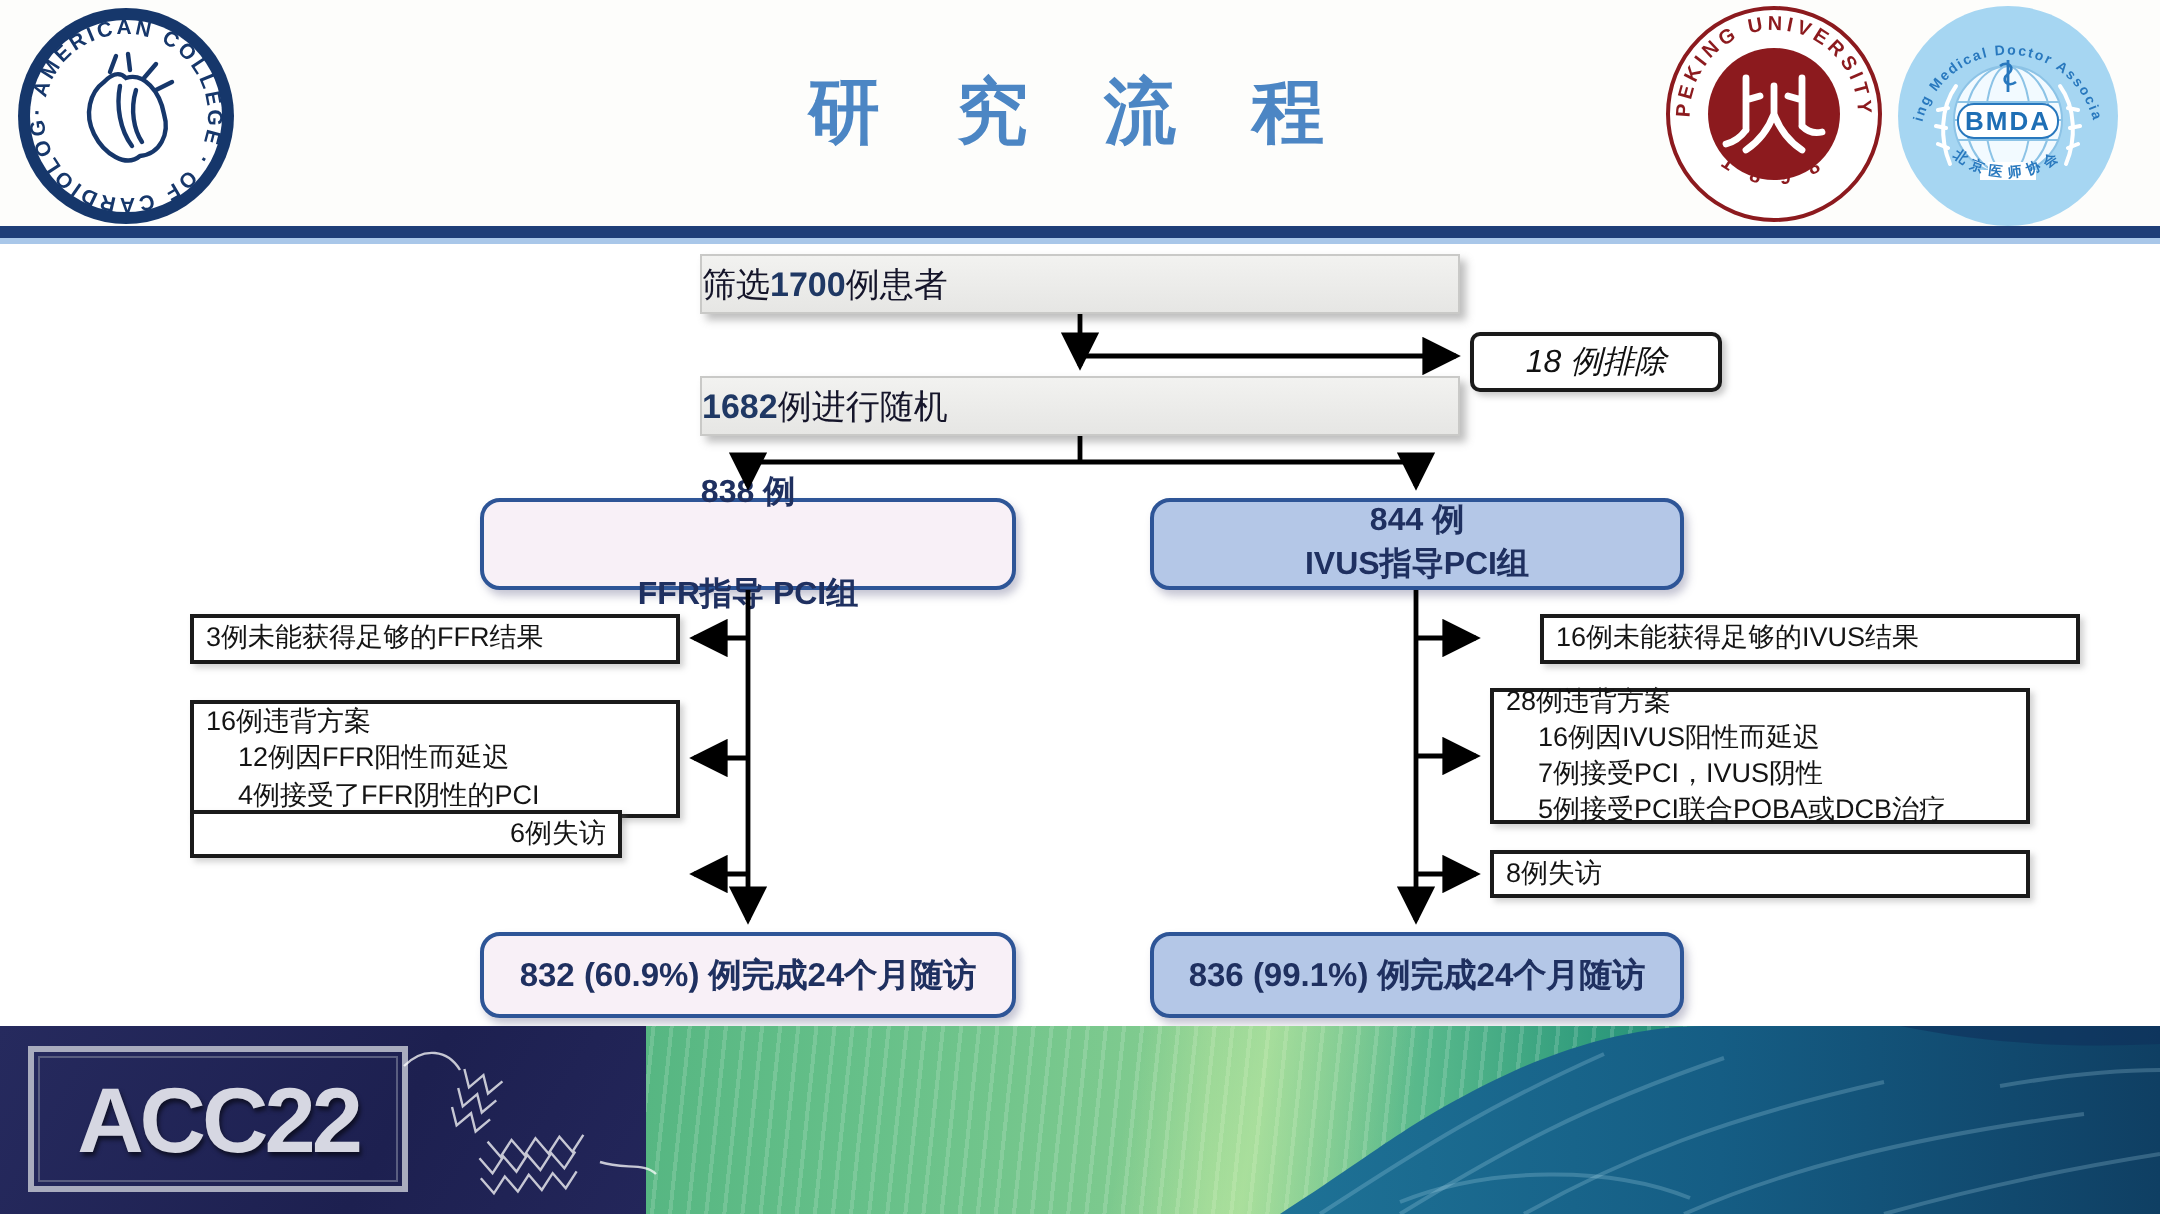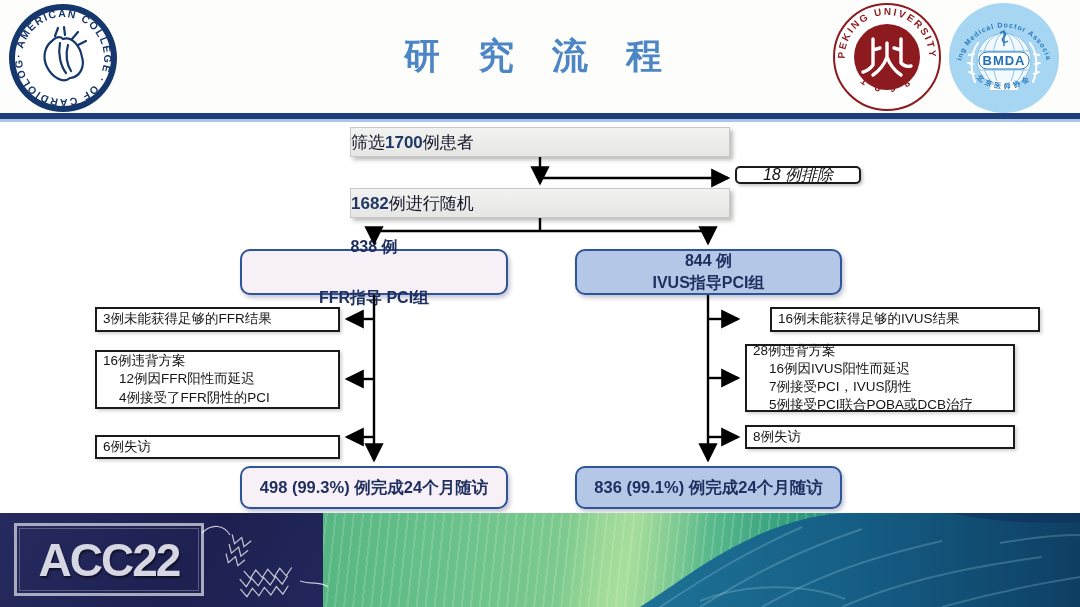--- a/index.html
+++ b/index.html
@@ -161,21 +161,21 @@
     </div>
 
     <div class="header-bar-dark"></div>
     <div class="header-bar-light"></div>
   </div>
 
   <div class="fc-box gray-box" style="left:350px; top:127px; width:380px; height:30px;">
     <div><span>筛选</span><b>1700</b><span>例患者</span></div>
   </div>
 
-  <div class="fc-box excl-box" style="left:735px; top:166px; width:126px; height:18px;">
+  <div class="fc-box excl-box" style="left:735px; top:166px; width:126px; height:30px;">
     <div>18 例排除</div>
   </div>
 
   <div class="fc-box gray-box" style="left:350px; top:188px; width:380px; height:30px;">
     <div><b>1682</b><span>例进行随机</span></div>
   </div>
 
   <div class="fc-box group-box ffr-fill" style="left:240px; top:249px; width:268px; height:46px;gap:29px;">
     <div>838 例</div>
     <div>FFR指导 PCI组</div>
@@ -187,39 +187,39 @@
   </div>
 
   <div class="fc-box white-box" style="left:95px; top:307px; width:245px; height:25px;">
     <div>3例未能获得足够的FFR结果</div>
   </div>
   <div class="fc-box white-box" style="left:95px; top:350px; width:245px; height:59px;">
     <div>16例违背方案</div>
     <div class="indent">12例因FFR阳性而延迟</div>
     <div class="indent">4例接受了FFR阴性的PCI</div>
   </div>
-  <div class="fc-box white-box" style="left:95px; top:435px; width:245px; height:24px;">
+  <div class="fc-box white-box" style="left:95px; top:405px; width:216px; height:24px;text-align:right;">
     <div>6例失访</div>
   </div>
 
   <div class="fc-box white-box" style="left:770px; top:307px; width:270px; height:25px;">
     <div>16例未能获得足够的IVUS结果</div>
   </div>
   <div class="fc-box white-box" style="left:745px; top:344px; width:270px; height:68px;">
     <div>28例违背方案</div>
     <div class="indent">16例因IVUS阳性而延迟</div>
     <div class="indent">7例接受PCI，IVUS阴性</div>
     <div class="indent">5例接受PCI联合POBA或DCB治疗</div>
   </div>
   <div class="fc-box white-box" style="left:745px; top:425px; width:270px; height:24px;">
     <div>8例失访</div>
   </div>
 
   <div class="fc-box final-box ffr-fill" style="left:240px; top:466px; width:268px; height:43px;">
-    <div>498 (99.3%) 例完成24个月随访</div>
+    <div>832 (60.9%) 例完成24个月随访</div>
   </div>
   <div class="fc-box final-box ivus-fill" style="left:575px; top:466px; width:267px; height:43px;">
     <div>836 (99.1%) 例完成24个月随访</div>
   </div>
 
   <svg class="arrow-layer">
     <defs>
       <marker id="ah" markerWidth="9" markerHeight="8" refX="7" refY="4" orient="auto">
         <path d="M0,0 L8,4 L0,8 Z" fill="#000"></path>
       </marker>

